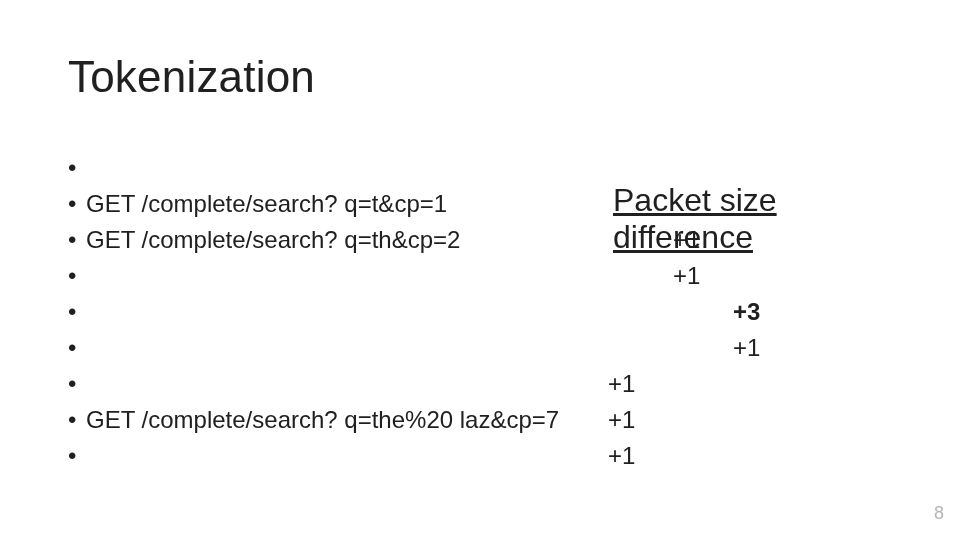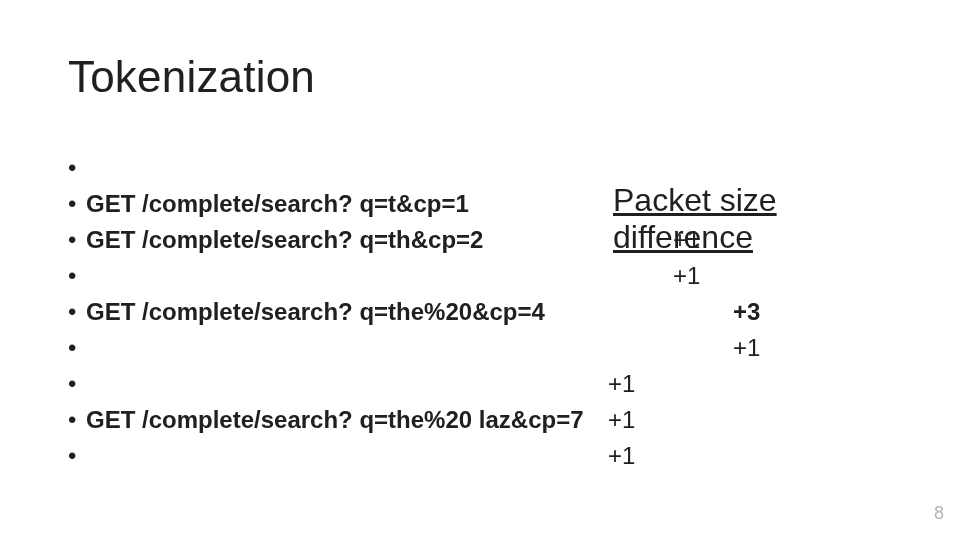--- a/index.html
+++ b/index.html
@@ -40,21 +40,20 @@
     line-height: 36px;
     font-weight: 400;
   }
   .bullet-dot {
     display: inline-block;
     width: 18px;
     text-align: left;
   }
   .req-text {
     white-space: pre;
-    font-weight: bold;
   }
   .col-header {
     position: absolute;
     left: 545px;
     top: 0;
     font-size: 32px;
     text-decoration: underline;
     margin-top: 32px;
   }
   .diff-col {
@@ -98,21 +97,20 @@
       <span class="diff-col" style="left:605px">+1</span>
     </div>
 
     <div class="line">
       <span class="bullet-dot">•</span>
       <span class="diff-col" style="left:605px">+1</span>
     </div>
 
     <div class="line">
       <span class="bullet-dot">•</span>
-      <span class="req-text">GET /complete/search? q=the%20&amp;cp=4</span>
       <span class="diff-col bold" style="left:665px">+3</span>
     </div>
 
     <div class="line">
       <span class="bullet-dot">•</span>
       <span class="diff-col" style="left:665px">+1</span>
     </div>
 
     <div class="line">
       <span class="bullet-dot">•</span>

